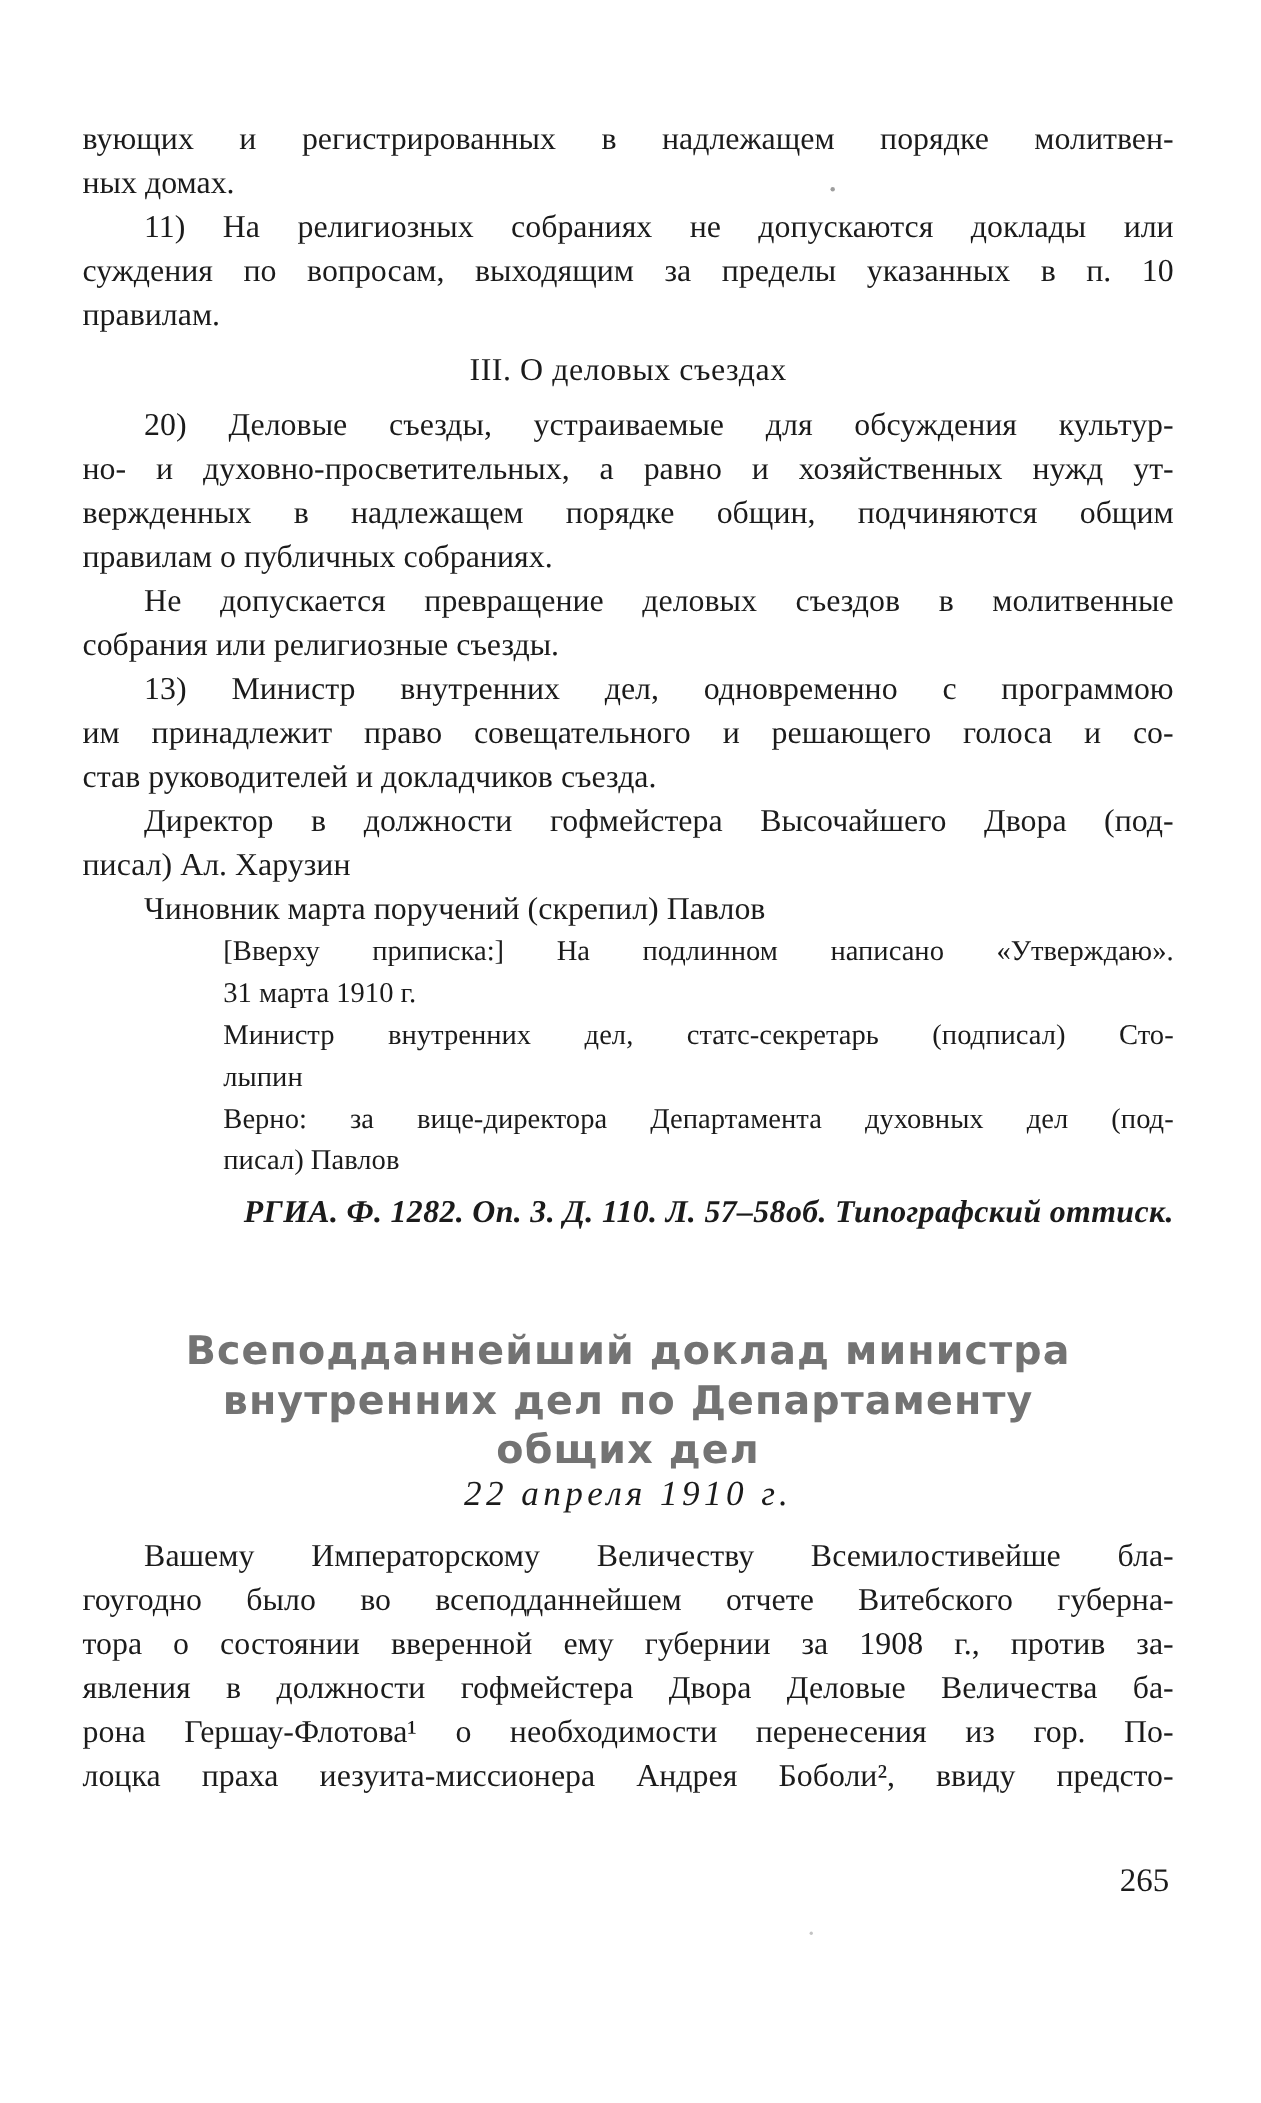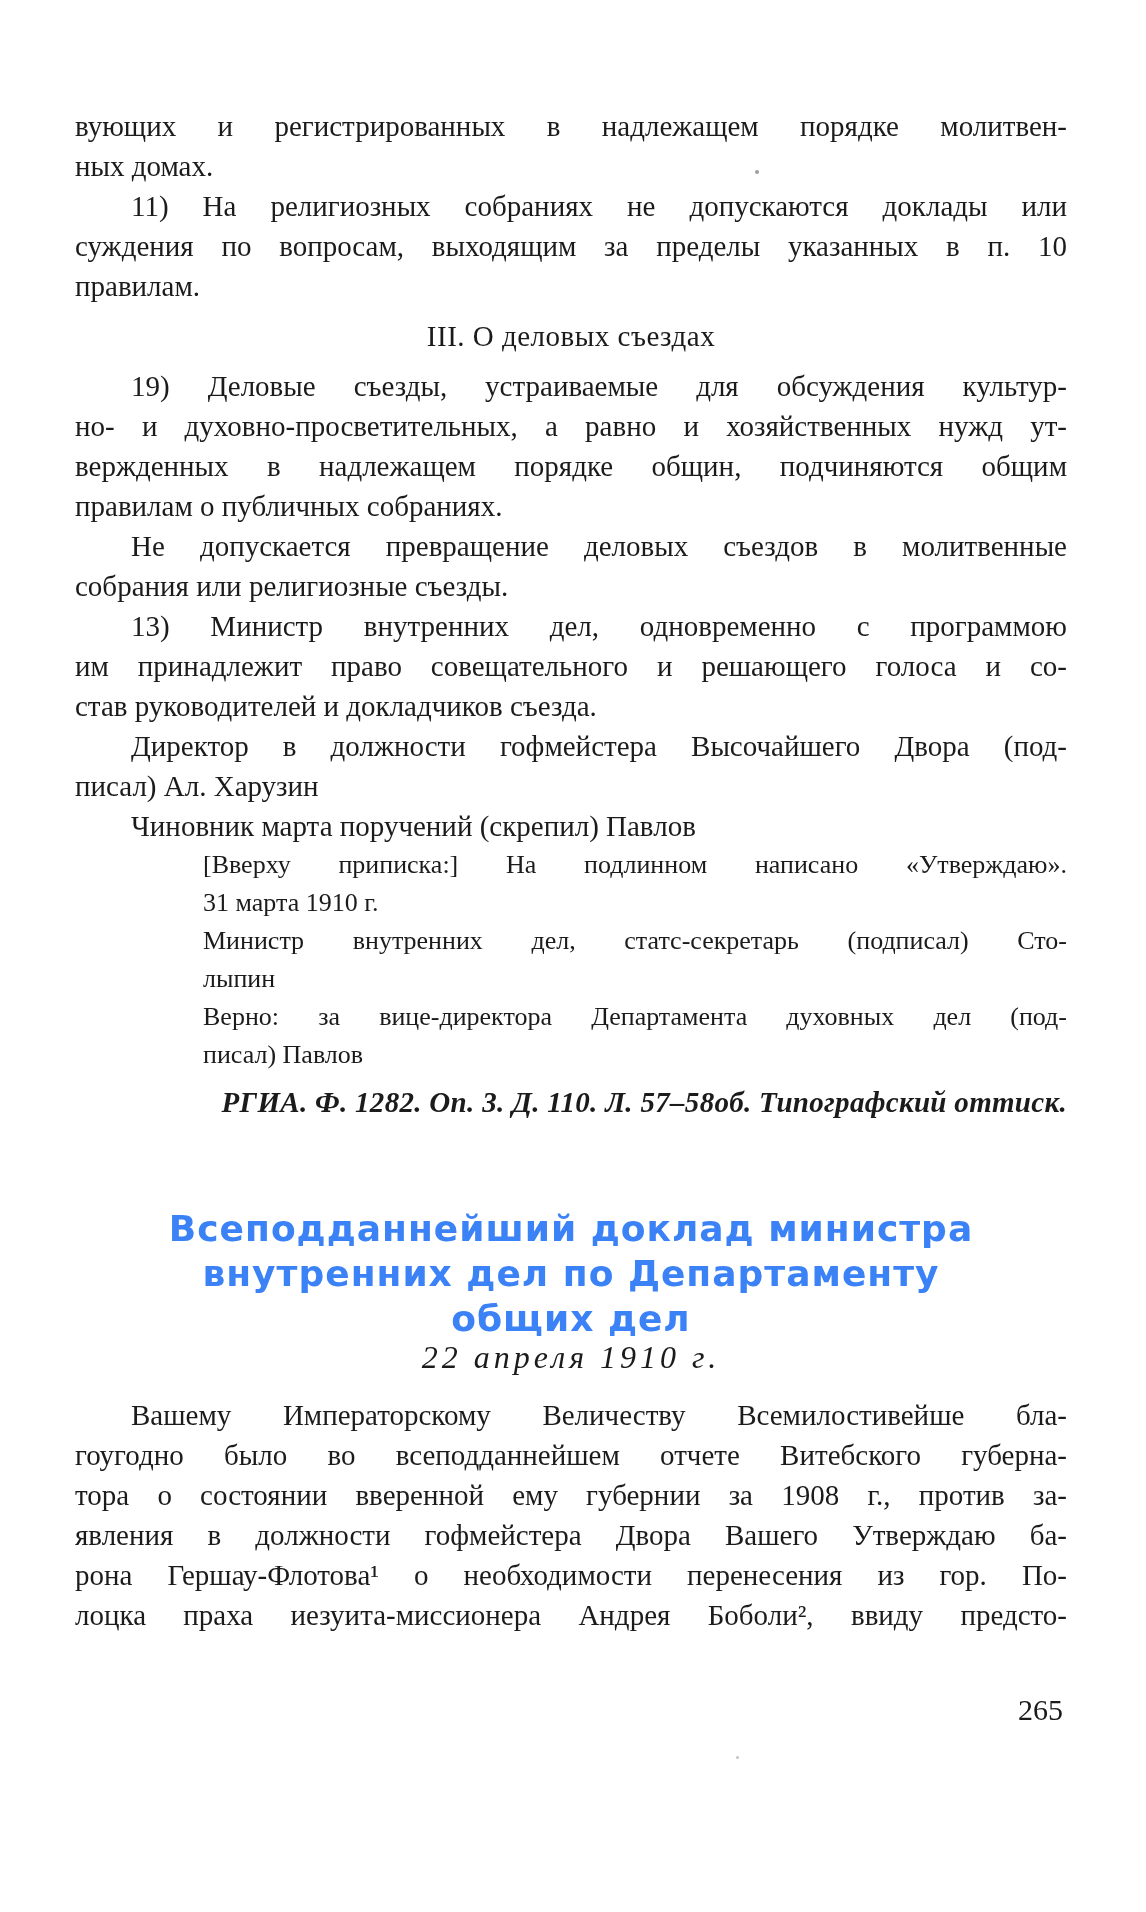--- a/index.html
+++ b/index.html
@@ -46,21 +46,21 @@
   .block.citation .line { text-align: right; }
 
   .block.title {
     margin-top: 82px;
     font-family: "DejaVu Sans", "Liberation Sans", sans-serif;
     font-weight: bold;
     font-size: 36px;
     line-height: 45px;
     text-align: center;
     letter-spacing: 1px;
-    color: #3b82f6;
+    color: #737373;
   }
   .block.title .line { min-height: 45px; }
 
   .block.titledate {
     margin-top: -4px;
     text-align: center;
     font-style: italic;
     font-size: 32px;
     line-height: 40px;
     letter-spacing: 4px;
@@ -96,21 +96,21 @@
       </div>
       <div class="block body">
         <div class="line j ind">11) На религиозных собраниях не допускаются доклады или</div>
         <div class="line j">суждения по вопросам, выходящим за пределы указанных в п. 10</div>
         <div class="line">правилам.</div>
       </div>
       <div class="block heading">
         <div class="line">III. О деловых съездах</div>
       </div>
       <div class="block body">
-        <div class="line j ind">19) Деловые съезды, устраиваемые для обсуждения культур-</div>
+        <div class="line j ind">20) Деловые съезды, устраиваемые для обсуждения культур-</div>
         <div class="line j">но- и духовно-просветительных, а равно и хозяйственных нужд ут-</div>
         <div class="line j">вержденных в надлежащем порядке общин, подчиняются общим</div>
         <div class="line">правилам о публичных собраниях.</div>
       </div>
       <div class="block body">
         <div class="line j ind">Не допускается превращение деловых съездов в молитвенные</div>
         <div class="line">собрания или религиозные съезды.</div>
       </div>
       <div class="block body">
         <div class="line j ind">13) Министр внутренних дел, одновременно с программою</div>
@@ -140,21 +140,21 @@
         <div class="line">внутренних дел по Департаменту</div>
         <div class="line">общих дел</div>
       </div>
       <div class="block titledate">
         <div class="line">22 апреля 1910 г.</div>
       </div>
       <div class="block body closing">
         <div class="line j ind">Вашему Императорскому Величеству Всемилостивейше бла-</div>
         <div class="line j">гоугодно было во всеподданнейшем отчете Витебского губерна-</div>
         <div class="line j">тора о состоянии вверенной ему губернии за 1908 г., против за-</div>
-        <div class="line j">явления в должности гофмейстера Двора Вашего Утверждаю ба-</div>
+        <div class="line j">явления в должности гофмейстера Двора Деловые Величества ба-</div>
         <div class="line j">рона Гершау-Флотова¹ о необходимости перенесения из гор. По-</div>
         <div class="line j">лоцка праха иезуита-миссионера Андрея Боболи², ввиду предсто-</div>
       </div>
     </section>
   <div class="pagenum">265</div>
   <span class="speck s1"></span>
   <span class="speck s2"></span>
 </main>
 
 </body></html>

